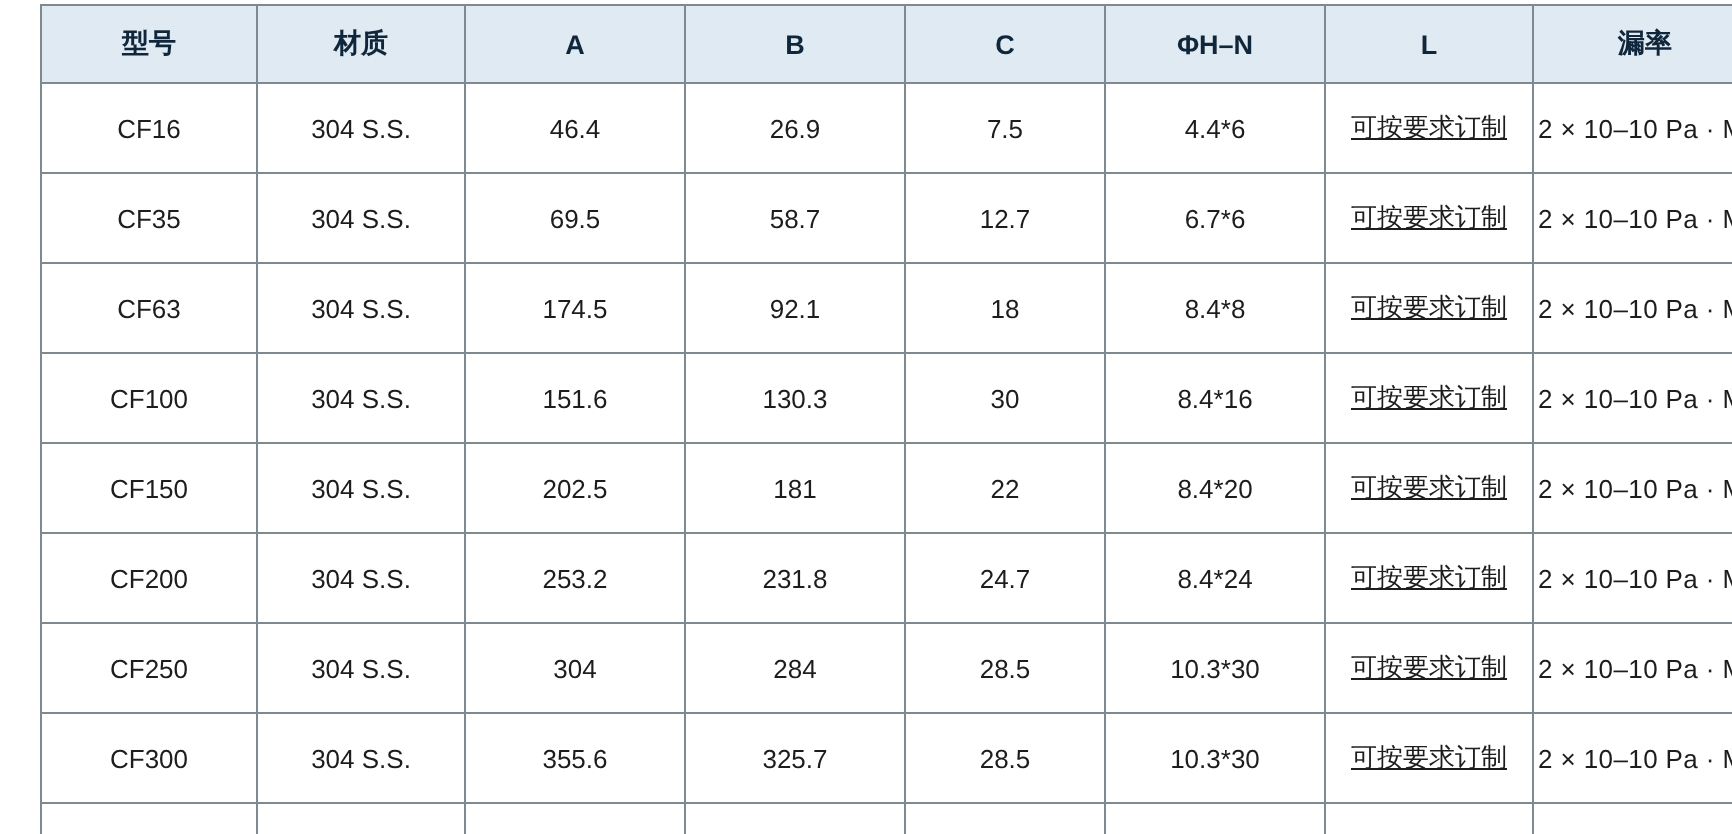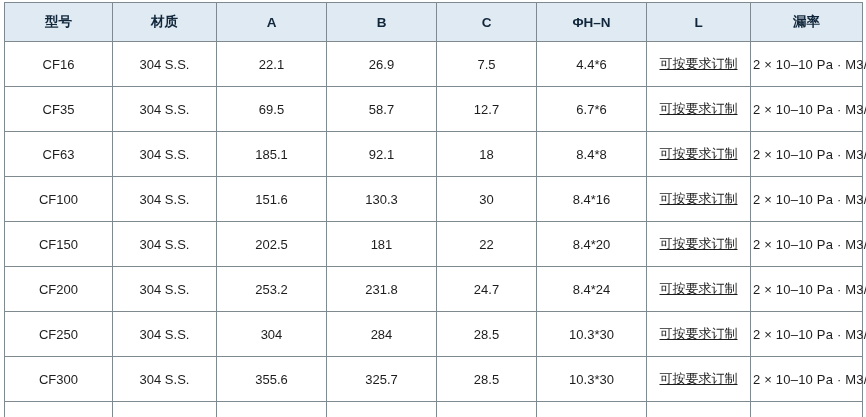--- a/index.html
+++ b/index.html
@@ -10,21 +10,21 @@
   body {
     width: 866px;
     height: 417px;
     font-family: "Liberation Sans", sans-serif;
     overflow: hidden;
   }
   .spec-table-wrap {
     width: 866px;
     height: 417px;
     box-sizing: border-box;
-    padding: 2px 4px 2px 4px;
+    padding: 2px 4px 2px 20px;
   }
   table.spec-table {
     border-collapse: collapse;
     width: 858px;
     height: 412px;
     table-layout: fixed;
   }
   table.spec-table th,
   table.spec-table td {
     border: 1px solid #7f8a90;
@@ -105,41 +105,41 @@
         <th>C</th>
         <th>ΦH–N</th>
         <th>L</th>
         <th>漏率</th>
       </tr>
     </thead>
     <tbody>
       <tr>
         <td class="col-model">CF16</td>
         <td class="col-material">304 S.S.</td>
-        <td class="col-a">22.1</td>
+        <td class="col-a">46.4</td>
         <td class="col-b">26.9</td>
         <td class="col-c">7.5</td>
         <td class="col-hn">4.4*6</td>
         <td class="col-l">可按要求订制</td>
         <td class="col-leak">2 × 10–10 Pa · M3/s</td>
       </tr>
       <tr>
         <td class="col-model">CF35</td>
         <td class="col-material">304 S.S.</td>
         <td class="col-a">69.5</td>
         <td class="col-b">58.7</td>
         <td class="col-c">12.7</td>
         <td class="col-hn">6.7*6</td>
         <td class="col-l">可按要求订制</td>
         <td class="col-leak">2 × 10–10 Pa · M3/s</td>
       </tr>
       <tr>
         <td class="col-model">CF63</td>
         <td class="col-material">304 S.S.</td>
-        <td class="col-a">185.1</td>
+        <td class="col-a">174.5</td>
         <td class="col-b">92.1</td>
         <td class="col-c">18</td>
         <td class="col-hn">8.4*8</td>
         <td class="col-l">可按要求订制</td>
         <td class="col-leak">2 × 10–10 Pa · M3/s</td>
       </tr>
       <tr>
         <td class="col-model">CF100</td>
         <td class="col-material">304 S.S.</td>
         <td class="col-a">151.6</td>

